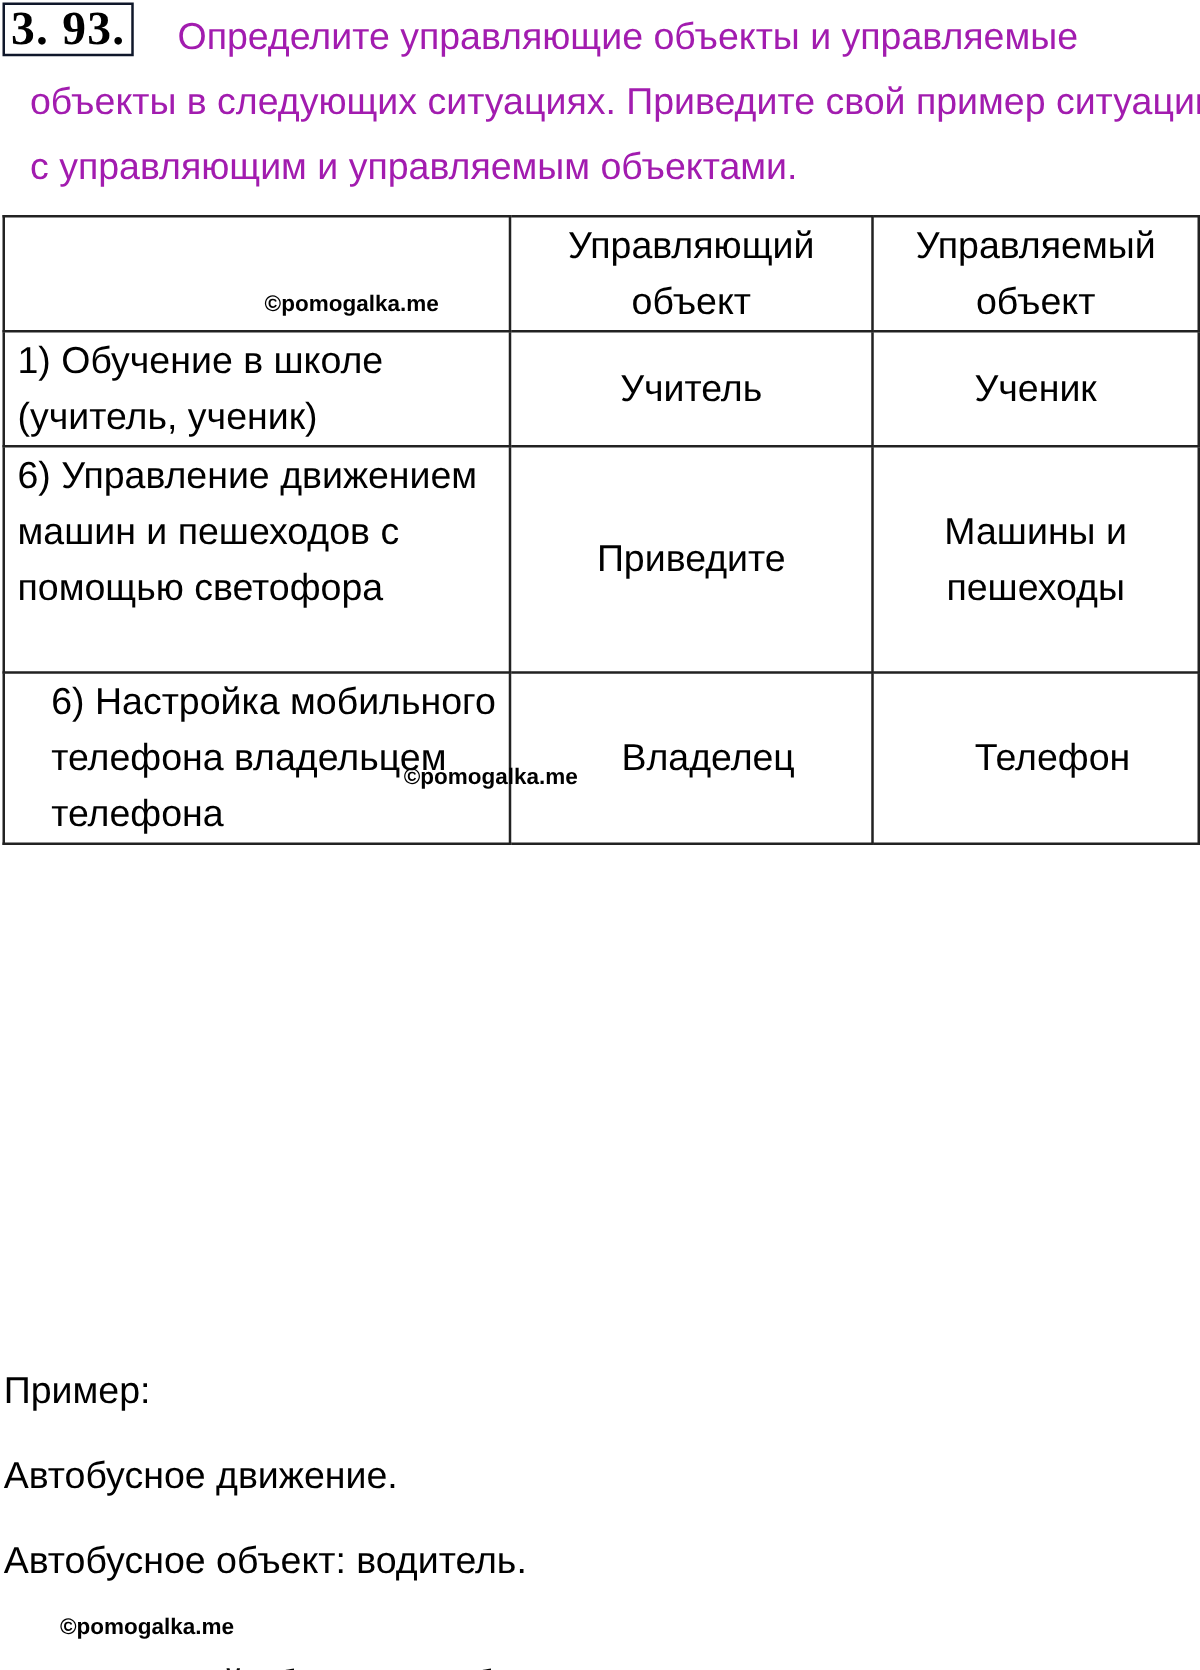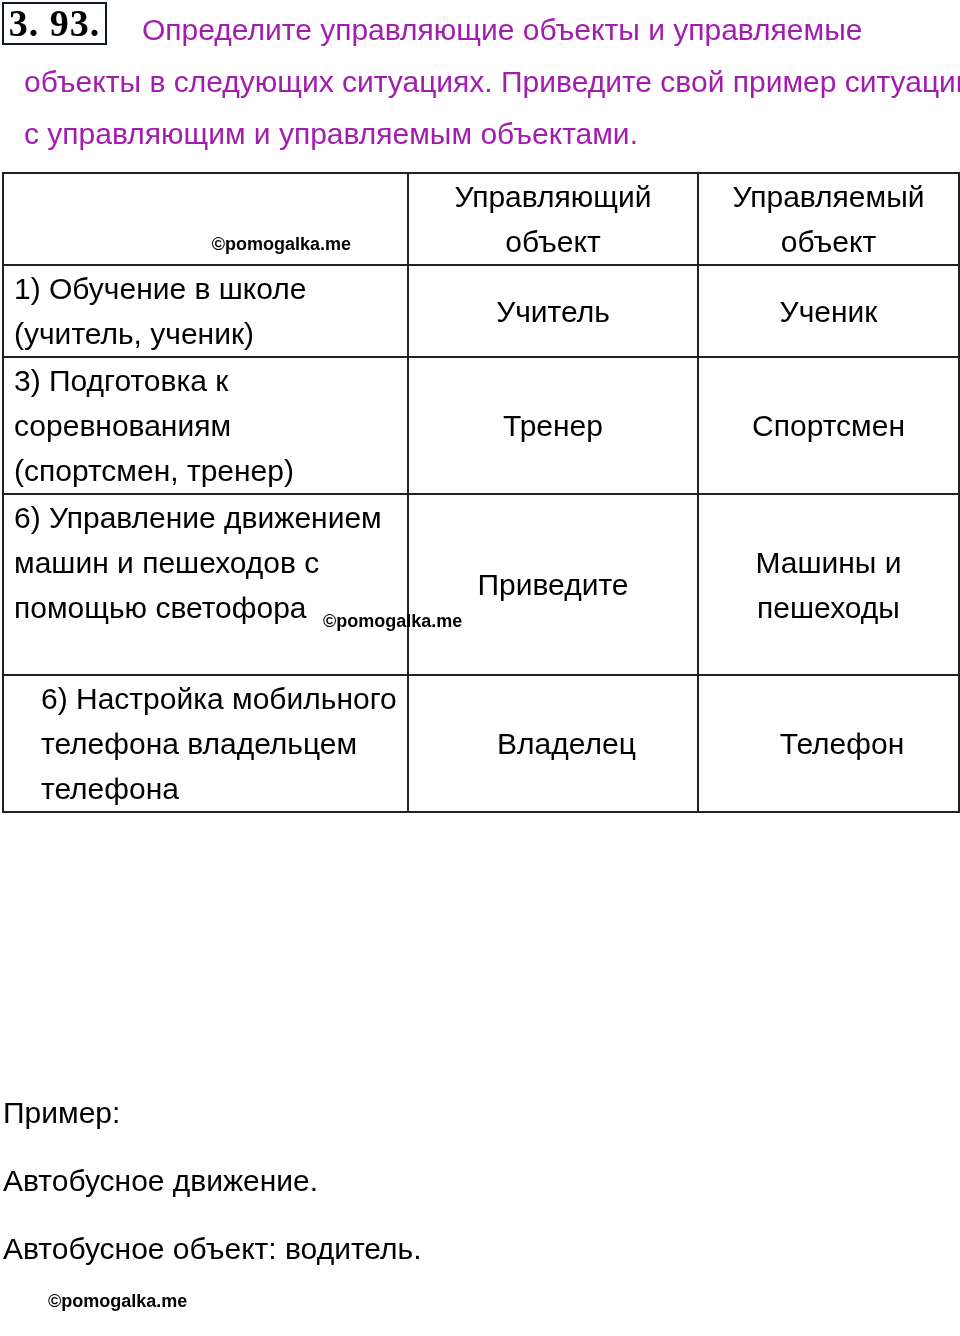--- a/index.html
+++ b/index.html
@@ -61,25 +61,20 @@
       <tr class="head">
     <td class="c1"><span class="wm">©pomogalka.me</span></td>
     <td class="c2">Управляющий объект</td>
     <td class="c3">Управляемый объект</td>
   </tr>
   <tr class="r1">
     <td class="c1">1) Обучение в школе (учитель, ученик)</td>
     <td class="c2">Учитель</td>
     <td class="c3">Ученик</td>
   </tr>
-  <tr class="r3">
-    <td class="c1">3) Подготовка к соревнованиям (спортсмен, тренер)</td>
-    <td class="c2">Тренер</td>
-    <td class="c3">Спортсмен</td>
-  </tr>
   <tr class="r4">
     <td class="c1">6) Управление движением машин и пешеходов с помощью светофора</td>
     <td class="c2">Приведите</td>
     <td class="c3">Машины и пешеходы</td>
   </tr>
   <tr class="r6">
     <td class="c1">6) Настройка мобильного телефона владельцем телефона</td>
     <td class="c2">Владелец</td>
     <td class="c3">Телефон</td>
   </tr>

